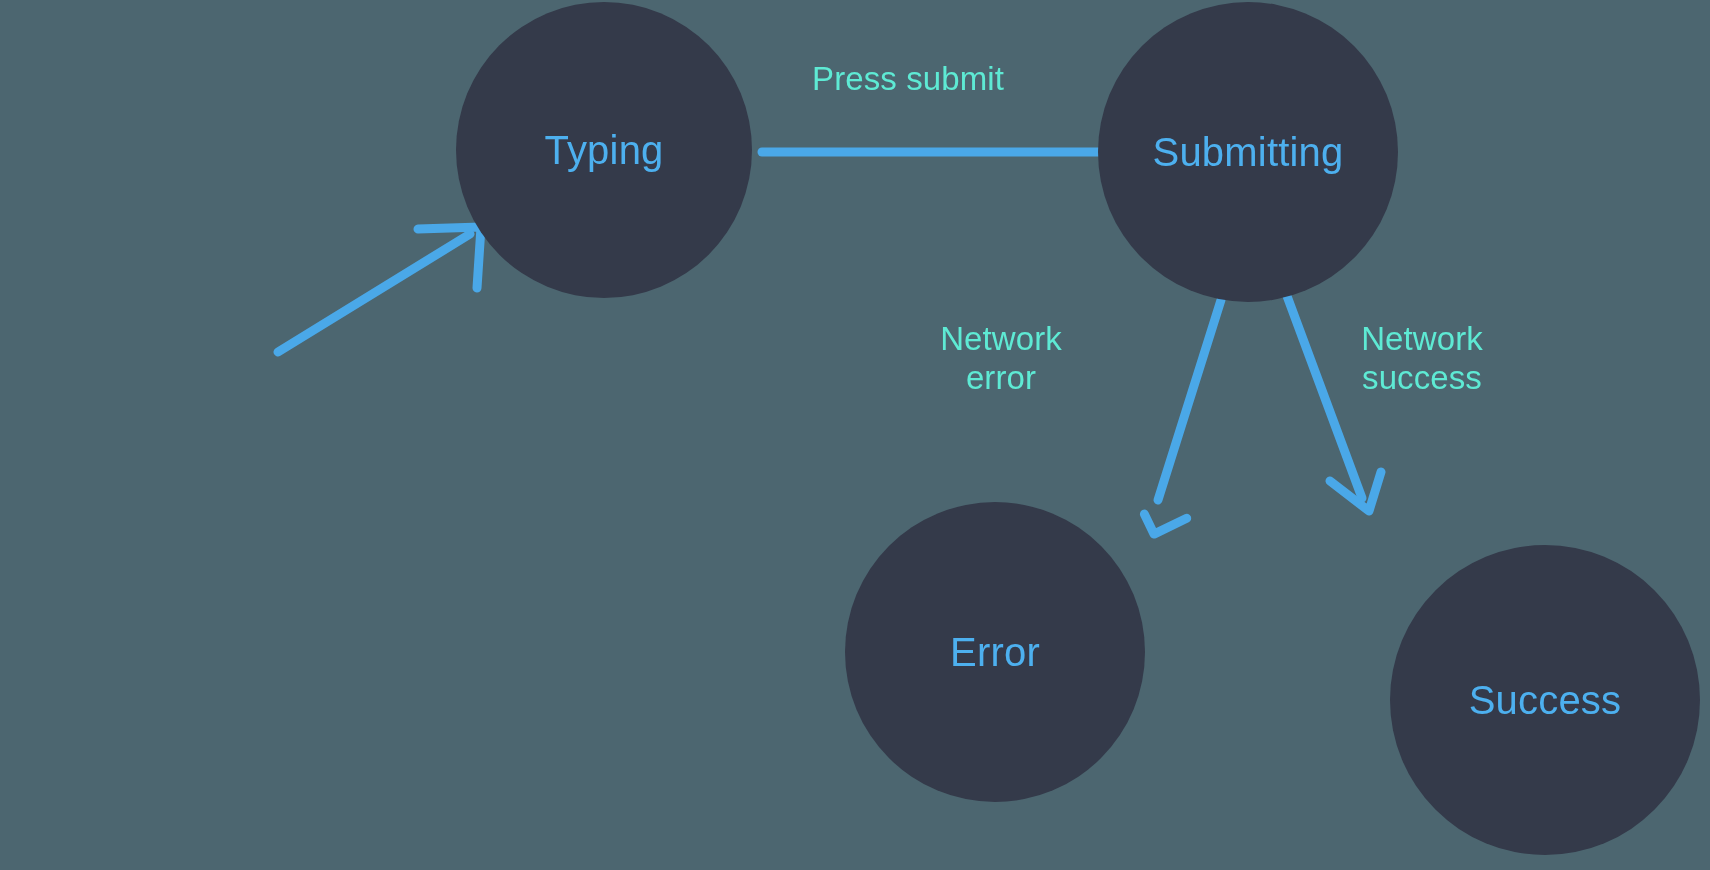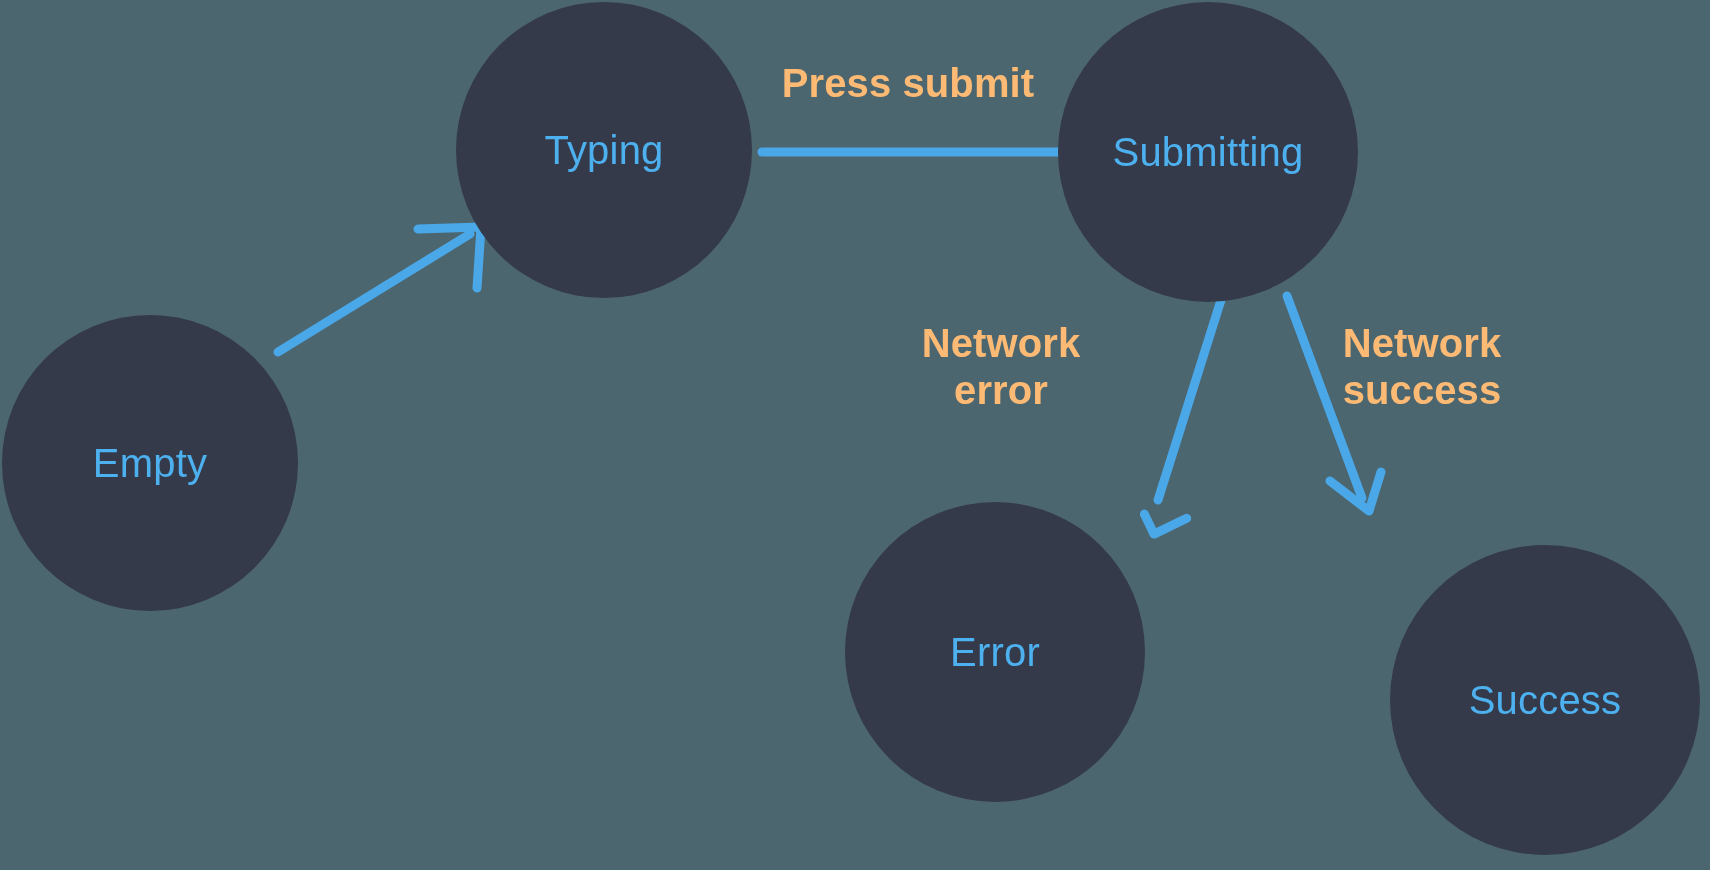--- a/index.html
+++ b/index.html
@@ -34,23 +34,23 @@
     color: #4db0ef;
     font-size: 40px;
     font-weight: 400;
     letter-spacing: 0.2px;
     white-space: nowrap;
     text-align: center;
     line-height: 1.1;
   }
   .edge-label {
     position: absolute;
-    color: #fdba74;
-    font-size: 40px;
-    font-weight: 700;
+    color: #5eead4;
+    font-size: 33px;
+    font-weight: 400;
     line-height: 1.18;
     text-align: center;
     white-space: pre-line;
     letter-spacing: 0.1px;
   }
 </style>
 </head>
 <body>
 
 <div id="stage">
@@ -71,29 +71,26 @@
       <line x1="1221" y1="300" x2="1158" y2="500" stroke="#4aa8e8" stroke-width="9" stroke-linecap="round"></line>
       <polyline points="1148,511 1151,533 1187,528" fill="none" stroke="#4aa8e8" stroke-width="9" stroke-linecap="round" stroke-linejoin="round" transform="rotate(-18 1156 524)"></polyline>
     </g>
 
     <g>
       <line x1="1287" y1="296" x2="1362" y2="498" stroke="#4aa8e8" stroke-width="9" stroke-linecap="round"></line>
       <polyline points="1330,481 1369,511 1381,472" fill="none" stroke="#4aa8e8" stroke-width="9" stroke-linecap="round" stroke-linejoin="round"></polyline>
     </g>
   </svg>
 
-  <div class="node" style="left:2px; top:315px; width:296px; height:296px;">
-    <span class="node-label">Empty</span>
-  </div>
 
   <div class="node" style="left:456px; top:2px; width:296px; height:296px;">
     <span class="node-label">Typing</span>
   </div>
 
-  <div class="node" style="left:1058px; top:2px; width:300px; height:300px;">
+  <div class="node" style="left:1098px; top:2px; width:300px; height:300px;">
     <span class="node-label">Submitting</span>
   </div>
 
   <div class="node" style="left:845px; top:502px; width:300px; height:300px;">
     <span class="node-label">Error</span>
   </div>
 
   <div class="node" style="left:1390px; top:545px; width:310px; height:310px;">
     <span class="node-label">Success</span>
   </div>

